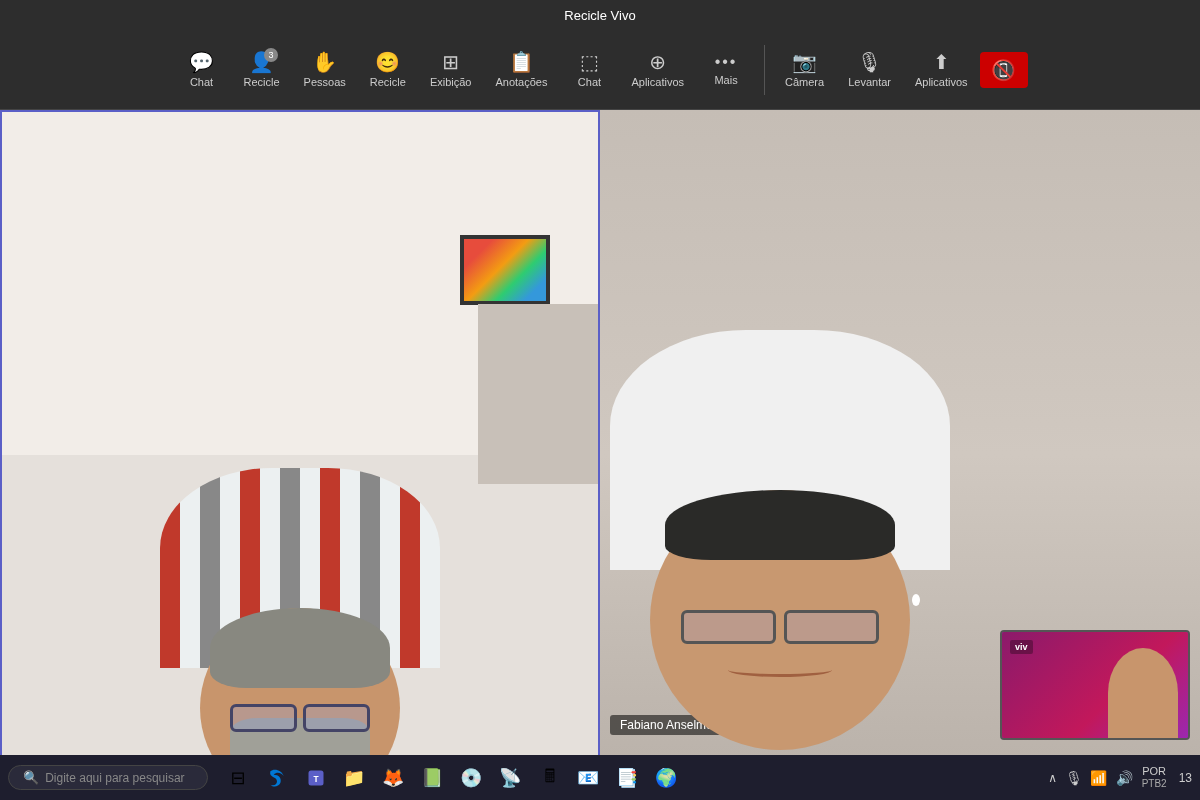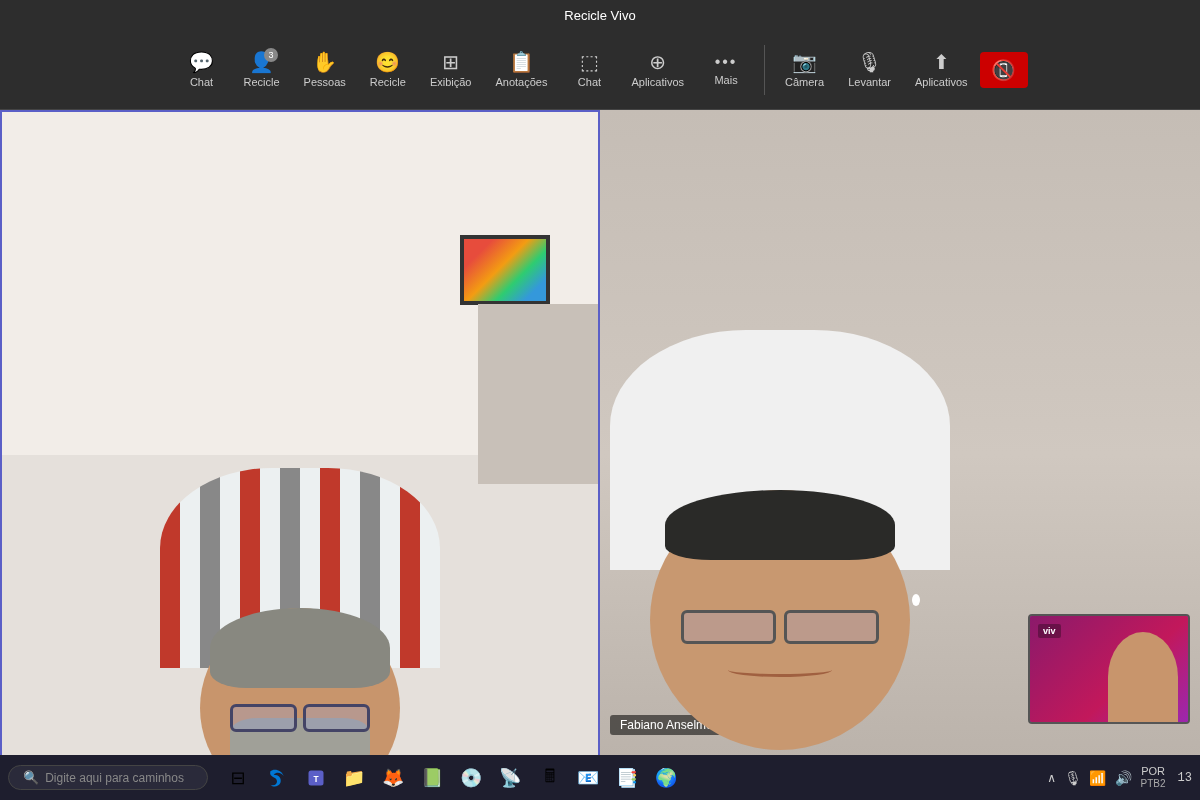--- a/index.html
+++ b/index.html
@@ -211,23 +211,23 @@
       background: rgba(0,0,0,0.55);
       color: #fff;
       font-size: 12px;
       padding: 3px 10px;
       border-radius: 3px;
     }
 
     
     .pip-video {
       position: absolute;
-      bottom: 76px;
+      bottom: 60px;
       right: 10px;
-      width: 162px;
+      width: 190px;
       height: 110px;
       background: #9c27b0;
       border: 2px solid #555;
       border-radius: 4px;
       overflow: hidden;
     }
 
     .pip-inner {
       width: 100%;
       height: 100%;
@@ -678,21 +678,21 @@
       </div>
     </div>
 
   </div>
 </div>
 
 <div class="taskbar" style="position:fixed;bottom:0;width:1200px;">
 
   <div class="taskbar-search">
     <span style="color:#888;font-size:13px;">🔍</span>
-    <span style="color:#888;font-size:12px;">Digite aqui para caminhos</span>
+    <span style="color:#888;font-size:12px;">Digite aqui para pesquisar</span>
   </div>
 
   <div class="taskbar-icons">
     <div class="taskbar-icon-btn" title="Task View">⊟</div>
     <div class="taskbar-icon-btn">
       <svg width="20" height="20" viewBox="0 0 24 24">
           <path fill="#0078d4" d="M4 4c4-4 14-2 16 6-2-4-8-6-12-2 6 0 10 4 8 10-2 4-8 6-12 2 4 2 8 0 8-4C12 10 2 12 4 4z"></path>
         </svg>
     </div>
     <div class="taskbar-icon-btn">
@@ -714,15 +714,15 @@
 
   <div class="taskbar-right">
     <span style="font-size:12px;cursor:pointer;">∧</span>
     <span style="font-size:14px;">🎙</span>
     <span style="font-size:14px;">📶</span>
     <span style="font-size:14px;">🔊</span>
     <div style="display:flex;flex-direction:column;align-items:center;line-height:1.2;">
       <span style="font-size:11px;color:#ccc;">POR</span>
       <span style="font-size:10px;color:#aaa;">PTB2</span>
     </div>
-    <span style="font-size:12px;color:#ccc;margin-left:4px;font-family:Liberation Mono, monospace;">13</span>
+    <span style="font-size:12px;color:#ccc;margin-left:4px;">13</span>
   </div>
 </div>
 
 </body></html>

